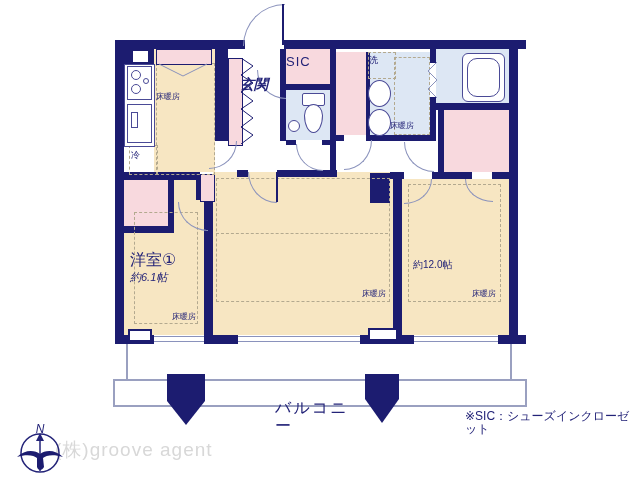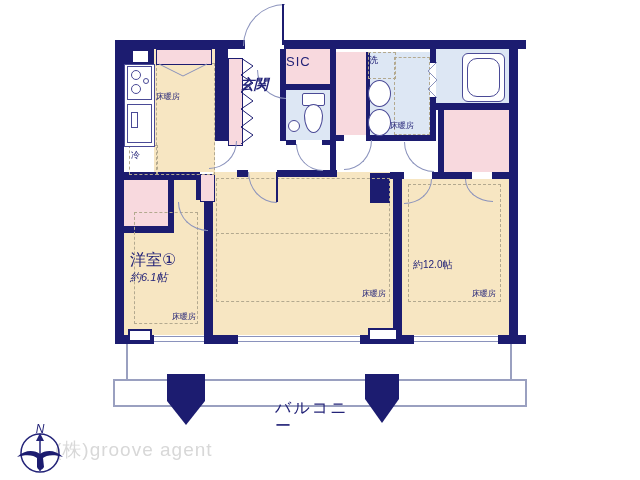--- a/index.html
+++ b/index.html
@@ -163,20 +163,21 @@
   <div class="t c" style="left:156px;top:93px;width:57px;font-size:8px;">床暖房</div>
   <div class="t c" style="left:390px;top:122px;width:40px;font-size:8px;">床暖房</div>
   <div class="t r" style="left:318px;top:290px;width:68px;font-size:8px;">床暖房</div>
   <div class="t c" style="left:130px;top:251px;width:68px;font-size:16px;">洋室①</div>
   <div class="t c" style="left:130px;top:271px;width:68px;font-size:11px;font-style:italic;">約6.1帖</div>
   <div class="t r" style="left:130px;top:313px;width:66px;font-size:8px;">床暖房</div>
   <div class="t c" style="left:413px;top:259px;width:80px;font-size:10px;">約12.0帖</div>
   <div class="t r" style="left:428px;top:290px;width:68px;font-size:8px;">床暖房</div>
   <div class="t c" style="left:275px;top:355px;width:90px;font-size:16px;letter-spacing:2px;margin-top:44px;">バルコニー</div>
 
+  <div class="t" style="left:465px;top:410px;width:170px;font-size:12px;">※SIC：シューズインクローゼット</div>
   <div class="t" style="left:55px;top:440px;width:220px;font-size:19px;color:#d8d8d8;letter-spacing:1px;">(株)groove agent</div>
 
   <svg class="abs" style="left:12px;top:420px;" width="56" height="58" viewBox="0 0 56 58">
     <circle cx="28" cy="33" r="19" fill="none" stroke="#232378" stroke-width="1.5"></circle>
     <text x="28" y="13" text-anchor="middle" font-size="12" font-style="italic" fill="#232378" font-family="Liberation Sans,DejaVu Sans,sans-serif">N</text>
     <line x1="28" y1="51" x2="28" y2="18" stroke="#232378" stroke-width="1.5"></line>
     <polygon points="28,13 24,21 32,21" fill="#232378"></polygon>
     <path d="M5,37 C13,29 23,30 28,34 C33,30 43,29 51,37 C42,34 34,35 31,38 L32,47 C30,51 26,51 25,47 L25,38 C22,35 14,34 5,37 Z" fill="#1c1c70"></path>
   </svg>
 

